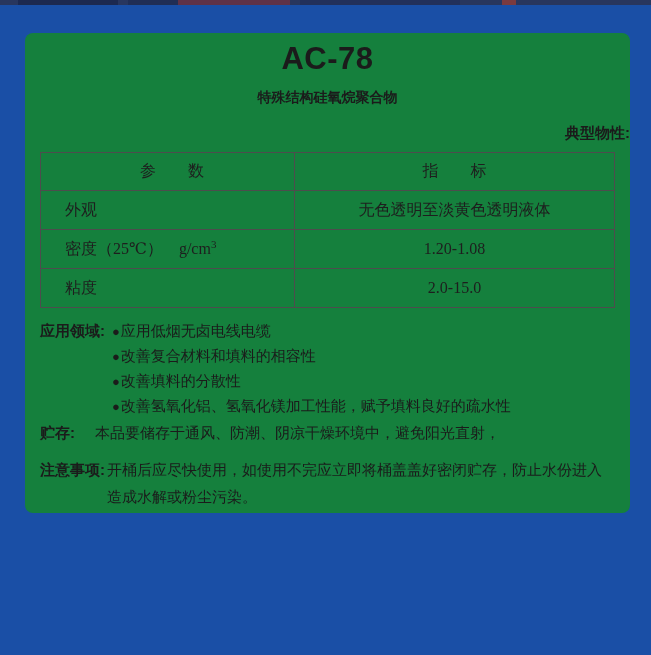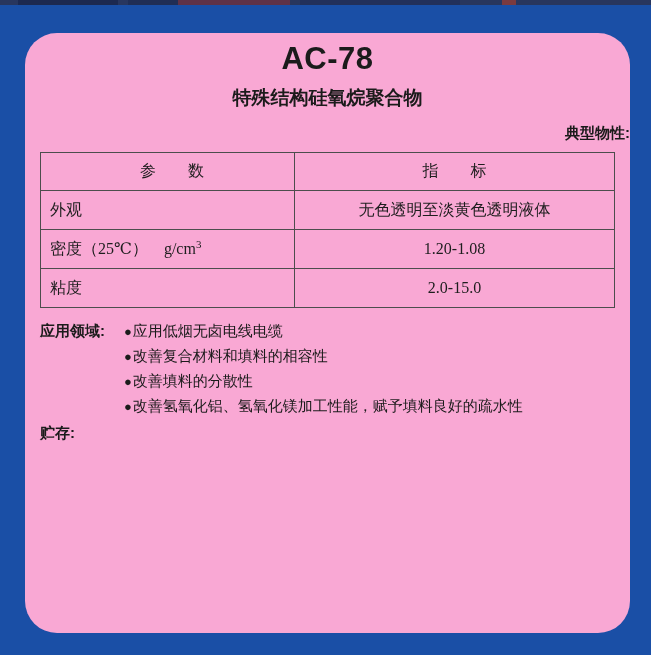--- a/index.html
+++ b/index.html
@@ -12,49 +12,49 @@
   
   .top-strip { position:absolute; top:0; left:0; width:651px; height:5px; background:#28365E; }
   .top-strip .seg { position:absolute; top:0; height:5px; }
   .seg-a { left:18px;  width:100px; background:#1C2950; }
   .seg-b { left:128px; width:78px;  background:#202E55; }
   .seg-red { left:178px; width:112px; height:4px; background:#5F3247; }
   .seg-c { left:300px; width:160px; background:#22305A; }
   .seg-red2 { left:502px; width:14px; height:3px; background:#7A3A3F; }
 
   .card {
-    position:absolute; left:25px; top:33px; width:605px; height:600px;
-    background:#f9a8d4; border-radius:32px;
+    position:absolute; left:25px; top:33px; width:605px; height:480px;
+    background:#15803d; border-radius:8px;
   }
   .title {
     padding-top:8px; text-align:center;
     font-size:31px; font-weight:bold; letter-spacing:0.5px; line-height:36px;
   }
   .subtitle {
     margin-top:8px; text-align:center;
-    font-size:19px; font-weight:bold; line-height:25px;
+    font-size:14px; font-weight:bold; line-height:25px;
   }
   .props-label { margin:12px 0 0 15px; font-size:15px; font-weight:bold; line-height:21px;text-align:right; }
 
   table.props {
     border-collapse:collapse; margin:9px 15px 0 15px; width:575px;
     font-family:"Liberation Serif","DejaVu Serif",serif;
     font-size:16px; color:#1E1E1E; table-layout:fixed;
   }
   table.props th, table.props td { border:1px solid #4D4D4D; }
   table.props th { height:35px; font-weight:normal; text-align:center; }
   th.col-param, td.cell-param { width:242px;padding-left:10px; }
-  td.cell-param { text-align:left; padding-left:9px; height:36px; }
+  td.cell-param { text-align:left; padding-left:24px; height:36px; }
   td.cell-value { text-align:center; }
   td.cell-param sup { font-size:11px; }
 
   .section { display:flex; margin-left:15px; margin-right:15px; font-size:15px; }
   .section .label { font-weight:bold; flex-shrink:0; }
 
-  .app { margin-top:11px;gap:12px; }
+  .app { margin-top:11px; }
   .app .label { width:72px; line-height:24px; }
   .app-items { list-style:none; margin:0; padding:0; line-height:24px; }
   .app-items .bullet { font-size:13px; margin-right:1px; }
 
   .storage { line-height:27px; }
   .storage .label { width:55px; }
   .notes { margin-top:10px; line-height:27px; }
   .notes .label { width:67px; }
   .pack { margin-top:12px; line-height:22px; }
   .pack .label { width:53px; }
@@ -104,18 +104,26 @@
       <li><span class="bullet">●</span><span>应用低烟无卤电线电缆</span></li>
       <li><span class="bullet">●</span><span>改善复合材料和填料的相容性</span></li>
       <li><span class="bullet">●</span><span>改善填料的分散性</span></li>
       <li><span class="bullet">●</span><span>改善氢氧化铝、氢氧化镁加工性能，赋予填料良好的疏水性</span></li>
     </ul>
   </div>
 
   <div class="section storage">
     <div class="label">贮存:</div>
     <div>
+      <div>本品要储存于通风、防潮、阴凉干燥环境中，避免阳光直射，</div>
     </div>
   </div>
 
+  <div class="section notes">
+    <div class="label">注意事项:</div>
+    <div>
+      <div>开桶后应尽快使用，如使用不完应立即将桶盖盖好密闭贮存，防止水份进入</div>
+      <div>造成水解或粉尘污染。</div>
+    </div>
+  </div>
 
 
 </div>
 
 </body></html>

